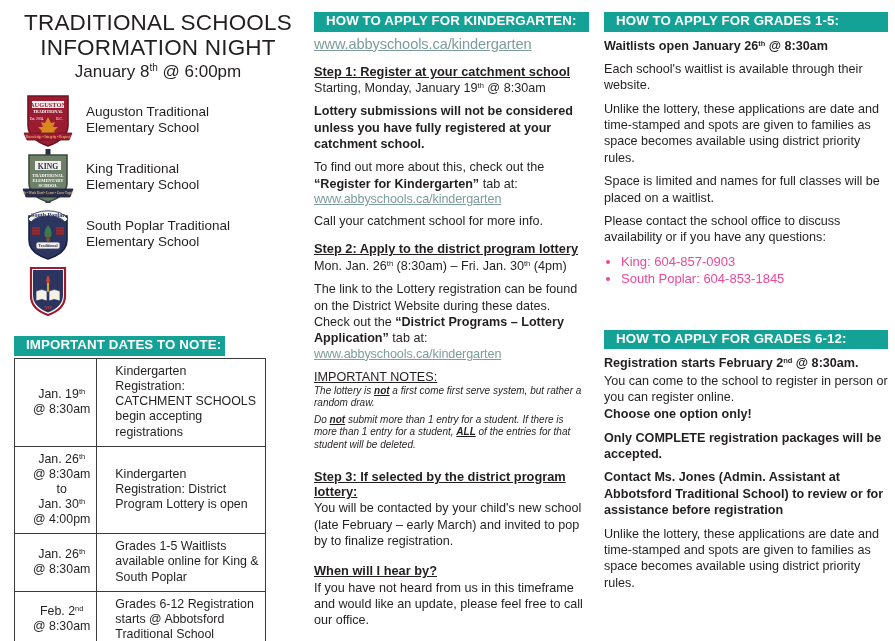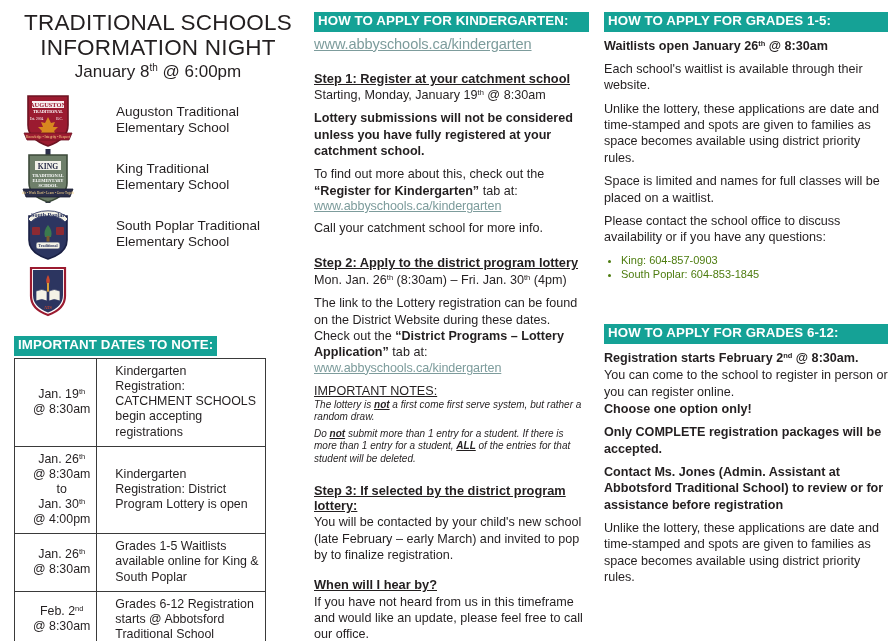--- a/index.html
+++ b/index.html
@@ -53,21 +53,20 @@
   }
   .main-sub sup { font-size: 10px; vertical-align: 6px; }
 
   
   .school-list { margin-top: 10px; }
   .school-row {
     display: flex;
     align-items: center;
     height: 56px;
     margin-bottom: 1px;
-    gap: 30px;
   }
   .school-logo {
     width: 68px;
     min-width: 68px;
     height: 56px;
     display: flex;
     align-items: center;
     justify-content: center;
   }
   .school-name {
@@ -78,21 +77,21 @@
   }
   .school-name .ln { display: block; }
 
   
   .bar {
     background: #15a296;
     color: #ffffff;
     font-weight: bold;
     font-size: 13.3px;
     letter-spacing: 0.1px;
-    padding: 2px 4px 3px 4px;
+    padding: 2px 4px 3px 12px;
     display: inline-block;
     line-height: 1.1;
   }
   .bar-wide { display: block; }
 
   
   .dates-wrap { margin-top: 16px; }
   table.dates {
     border-collapse: collapse;
     width: 252px;
@@ -128,21 +127,21 @@
     text-decoration: underline;
     font-size: 12.6px;
     display: block;
     letter-spacing: -0.1px;
   }
   .step-head {
     font-weight: bold;
     font-size: 12.8px;
     text-decoration: underline;
     display: block;
-    margin-top: 19px;
+    margin-top: 12px;
     line-height: 1.2;
     color: #231f20;
   }
   .p {
     font-size: 12.6px;
     line-height: 1.3;
     margin-top: 7px;
     color: #231f20;
   }
   .p.tight { margin-top: 1px; }
@@ -157,23 +156,23 @@
   .p.i {
     font-style: italic;
     font-size: 10px;
     line-height: 1.26;
     margin-top: 1px;
   }
   u.b { font-weight: bold; text-decoration: underline; }
   .bullets {
     margin-top: 7px;
     padding-left: 17px;
-    font-size: 11px;
+    font-size: 13px;
     line-height: 1.35;
-    color: #4d7c0f;
+    color: #ec4899;
   }
   .bullets li { margin: 0; }
   .sec2 { margin-top: 42px; }
 </style>
 </head>
 <body>
 
 <div class="page">
 
   <div class="col-left">

